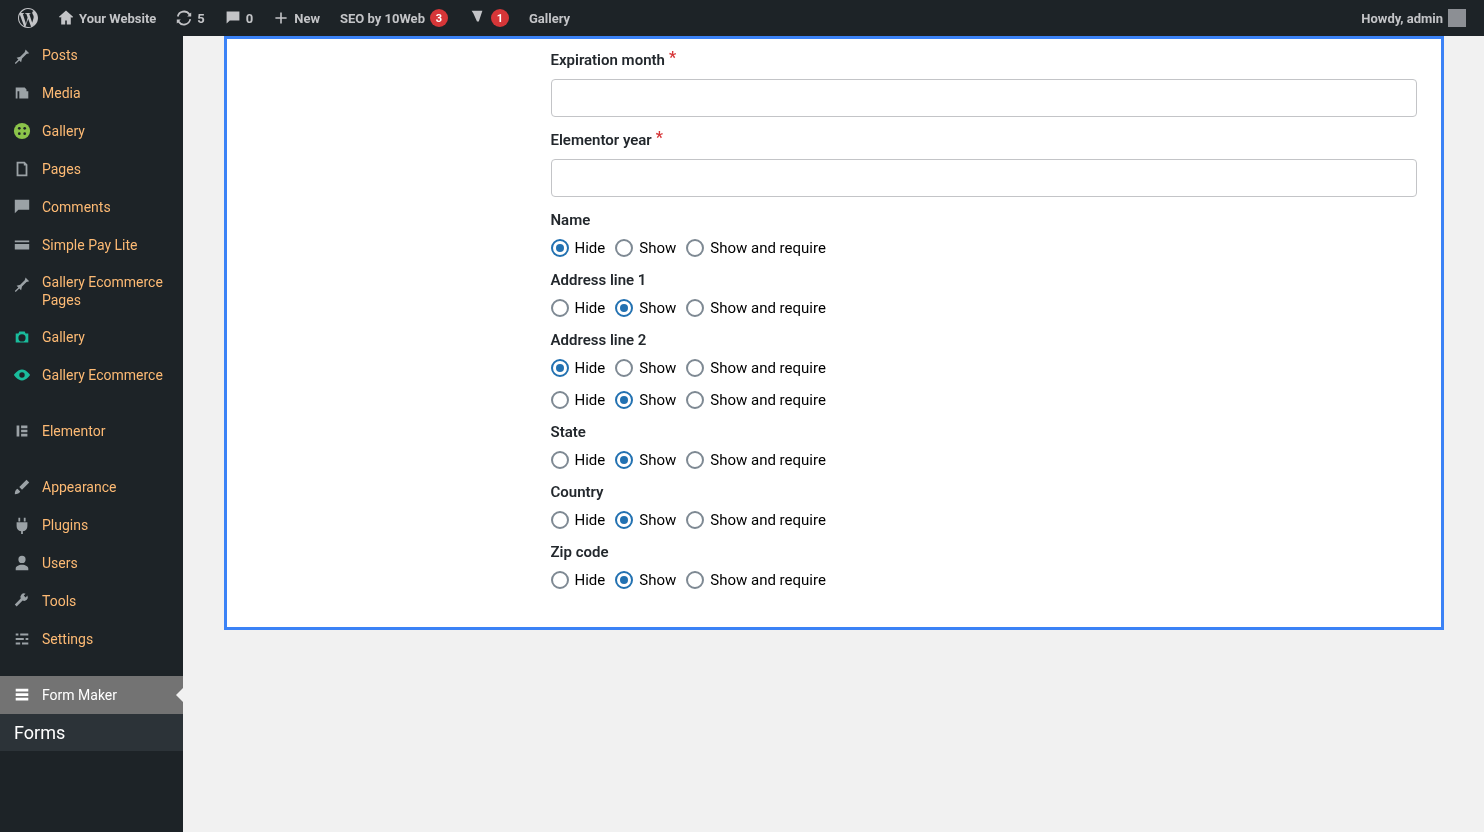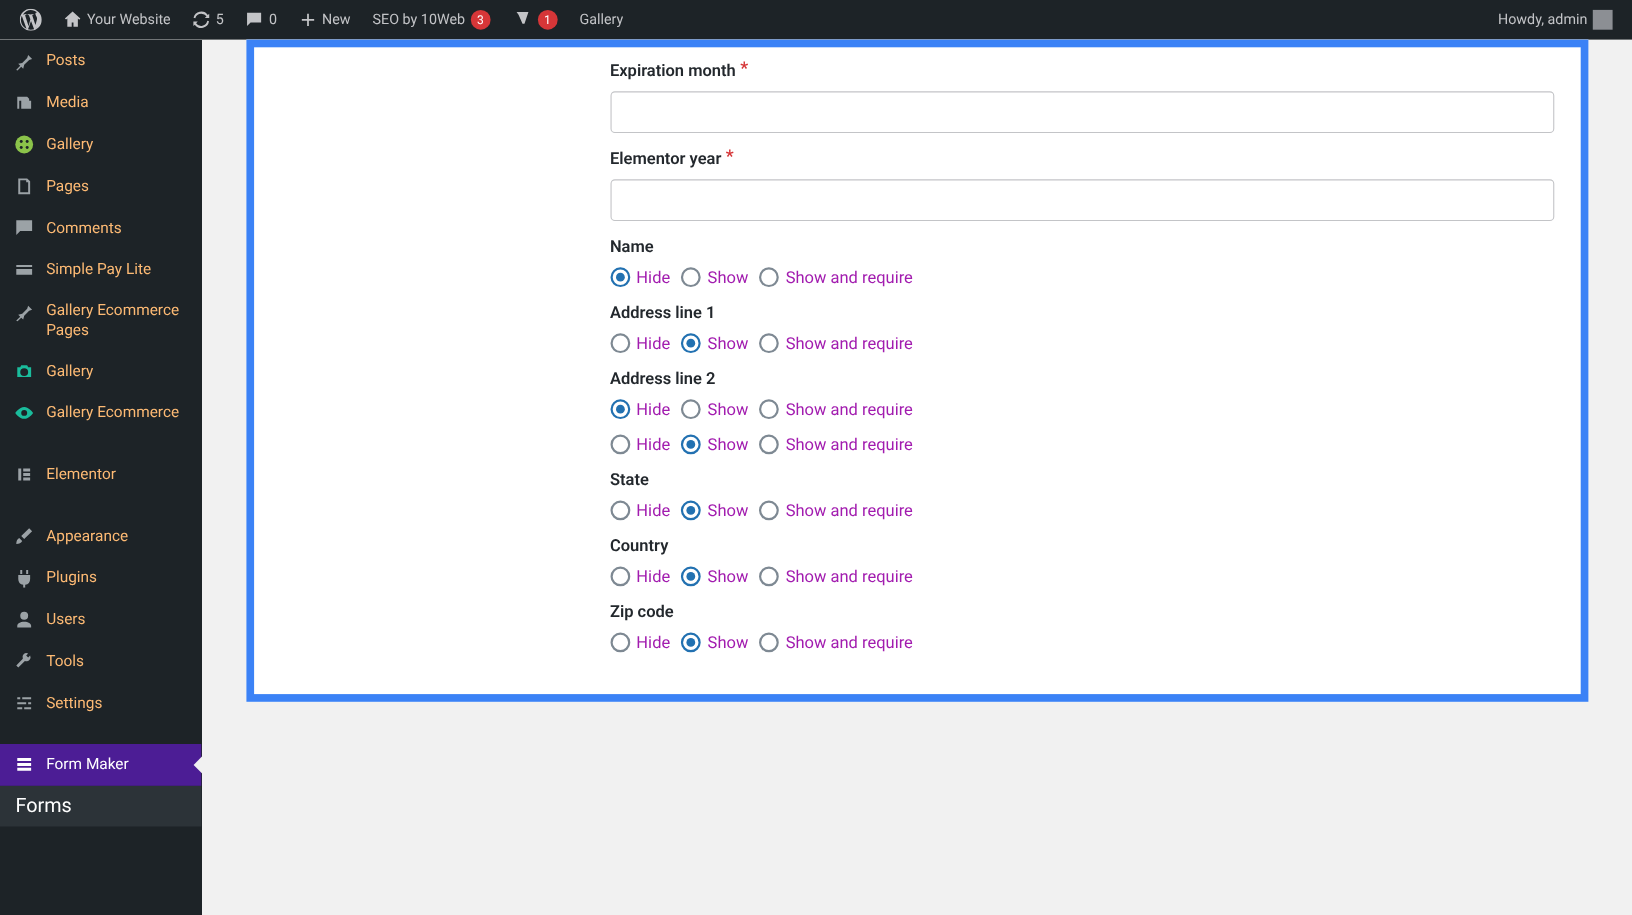--- a/index.html
+++ b/index.html
@@ -1,50 +1,50 @@
 <!DOCTYPE html>
 <html><head>
 <meta charset="utf-8">
 <style>
 * { margin: 0; padding: 0; box-sizing: border-box; }
 body { font-family: -apple-system, BlinkMacSystemFont, "Segoe UI", Roboto, sans-serif; font-size: 14px; background: #f1f1f1; color: #3c434a; }
 
 
 .admin-bar { height: 36px; background: #1d2327; color: #c3c4c7; display: flex; align-items: center; padding: 0 10px; justify-content: space-between; font-size: 13px; }
 .admin-left, .admin-right { display: flex; align-items: center; gap: 4px; }
-.admin-item { display: flex; align-items: center; gap: 5px; padding: 0 8px; height: 36px; cursor: pointer; }
+.admin-item { display: flex; align-items: center; gap: 5px; padding: 0 8px; height: 36px; cursor: pointer; font-weight: bold; }
 .badge { display: inline-flex; align-items: center; justify-content: center; min-width: 18px; height: 18px; border-radius: 9px; background: #d63638; color: #fff; font-size: 11px; padding: 0 5px; }
 .avatar { width: 18px; height: 18px; background: #8c8f94; }
 .wp-logo { width: 20px; height: 20px; }
 
 
 .sidebar { position: fixed; top: 36px; left: 0; bottom: 0; width: 183px; background: #1d2327; color: #c3c4c7; overflow-y: auto; }
 .menu-item { display: flex; align-items: center; gap: 10px; padding: 9px 12px; cursor: pointer; font-size: 14px; color: #fdba74; }
-.menu-item.active { background: #4c1d95; color: #fff; position: relative; }
+.menu-item.active { background: #737373; color: #fff; position: relative; }
 .menu-item.active::after { content: ""; position: absolute; right: -1px; top: 50%; transform: translateY(-50%); width: 0; height: 0; border-top: 8px solid transparent; border-bottom: 8px solid transparent; border-right: 8px solid #f1f1f1; }
 .submenu-item { padding: 8px 12px 8px 14px; background: #2c3338; color: #fff; cursor: pointer; font-size: 18px; }
 .menu-icon { width: 20px; height: 20px; display: flex; align-items: center; justify-content: center; flex-shrink: 0; color: rgba(240,246,252,0.6); }
 .menu-sep { height: 18px; }
 .menu-item.two-line { align-items: flex-start; }
 .menu-text { line-height: 1.3; }
 
 
 .content { margin-left: 183px; padding: 0 25px 25px; }
-.panel { background: #fff; border: 7px solid #3b82f6; max-width: 1220px; margin: 0 auto; padding: 12px 24px 24px 24px; }
+.panel { background: #fff; border: 3px solid #3b82f6; max-width: 1220px; margin: 0 auto; padding: 12px 24px 24px 24px; }
 .panel-inner { margin-left: 300px; }
 .field-block { margin-bottom: 14px; }
 .field-label { font-weight: 600; font-size: 15px; color: #23282d; margin-bottom: 10px; display: flex; align-items: center; gap: 4px; }
 .req { color: #d63638; font-size: 16px; line-height: 0; position: relative; top: -2px; }
 .text-input { width: 100%; height: 38px; border: 1px solid #c3c4c7; border-radius: 4px; padding: 0 10px; font-size: 14px; background: #fff; }
 .radio-row { display: flex; align-items: center; gap: 6px; flex-wrap: wrap; }
 .radio-opt { display: flex; align-items: center; gap: 6px; margin-right: 4px; cursor: pointer; }
 .radio { appearance: none; width: 18px; height: 18px; border: 2px solid #7e8993; border-radius: 50%; background: #fff; position: relative; cursor: pointer; }
 .radio:checked { border-color: #2271b1; }
 .radio:checked::after { content: ""; position: absolute; top: 3px; left: 3px; width: 8px; height: 8px; border-radius: 50%; background: #2271b1; }
-.radio-label { font-size: 15px; color: #a21caf; }
+.radio-label { font-size: 15px; color: #000000; }
 svg { fill: currentColor; }
 </style>
 </head>
 <body>
 
 <div class="admin-bar">
   <div class="admin-left">
     <div class="admin-item">
       <svg class="wp-logo" viewBox="0 0 20 20">
           <path d="M10 0C4.5 0 0 4.5 0 10s4.5 10 10 10 10-4.5 10-10S15.5 0 10 0zM1 10c0-1.3.3-2.5.8-3.6l4.3 11.8C3.1 16.8 1 13.6 1 10zm9 9c-.9 0-1.7-.1-2.5-.4L10.2 11l2.8 7.6c0 .1 0 .1.1.1-1 .2-2 .3-3.1.3zm1.2-13.2c.5 0 1-.1 1-.1.5-.1.4-.7-.1-.7 0 0-1.4.1-2.3.1-.8 0-2.3-.1-2.3-.1-.5 0-.5.7-.1.7 0 0 .4.1.9.1l1.3 3.7L8 15.9 4.8 5.8c.5 0 1-.1 1-.1.5-.1.4-.7-.1-.7 0 0-1.4.1-2.3.1h-.5C4.5 2.7 7.1 1 10 1c2.2 0 4.2.8 5.7 2.2h-.1c-.8 0-1.4.7-1.4 1.5 0 .7.4 1.3.8 2 .3.6.7 1.3.7 2.4 0 .7-.3 1.6-.7 2.8l-.8 2.8-3-9zm3.3 12c2.7-1.6 4.5-4.5 4.5-7.8 0-1.6-.4-3-1.1-4.3.4 1 .6 2 .6 3.2 0 2.6-1.4 5.5-2.8 8l-1.2.9z"></path>

